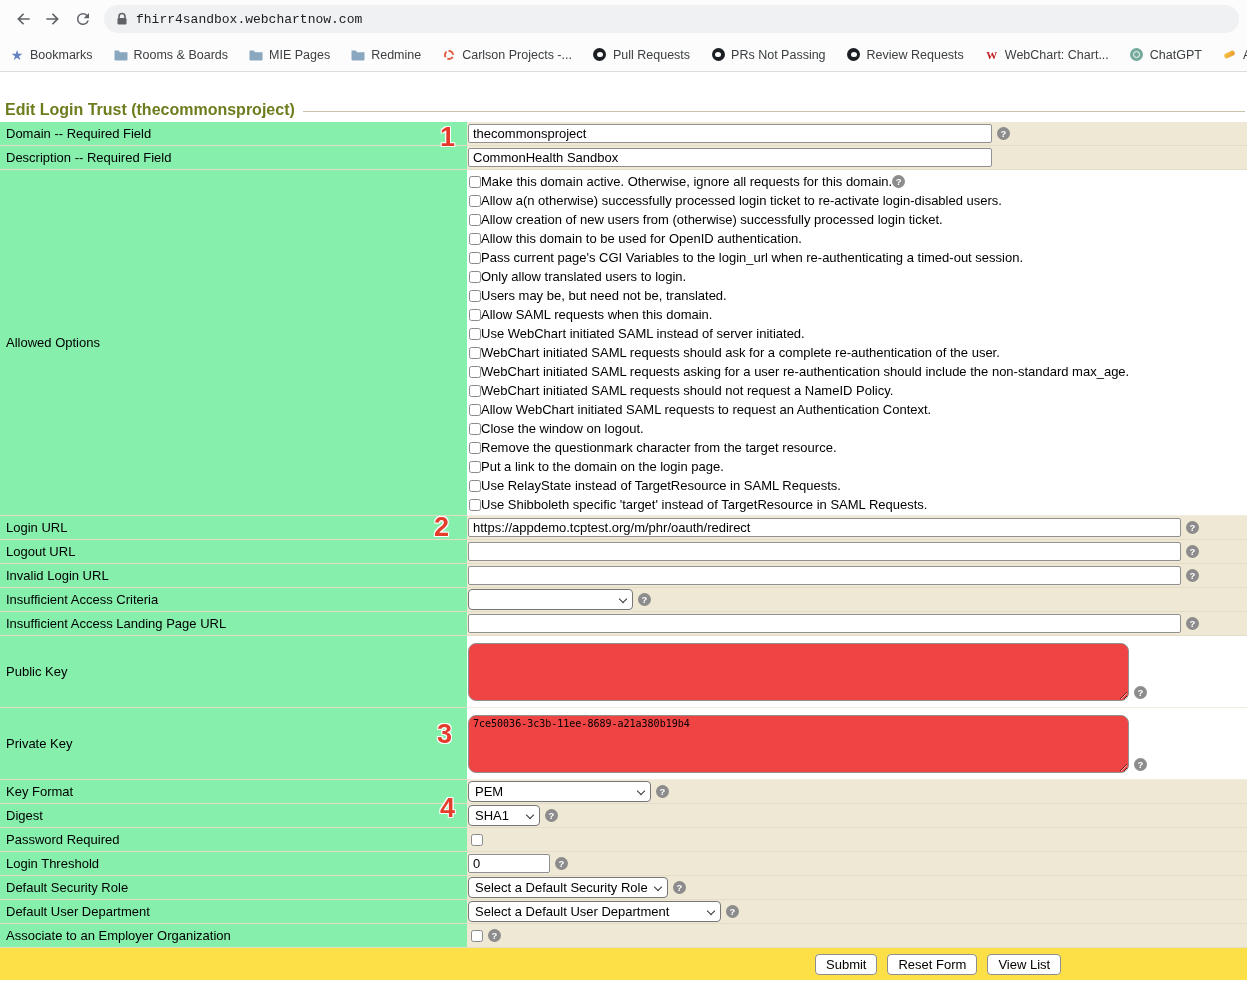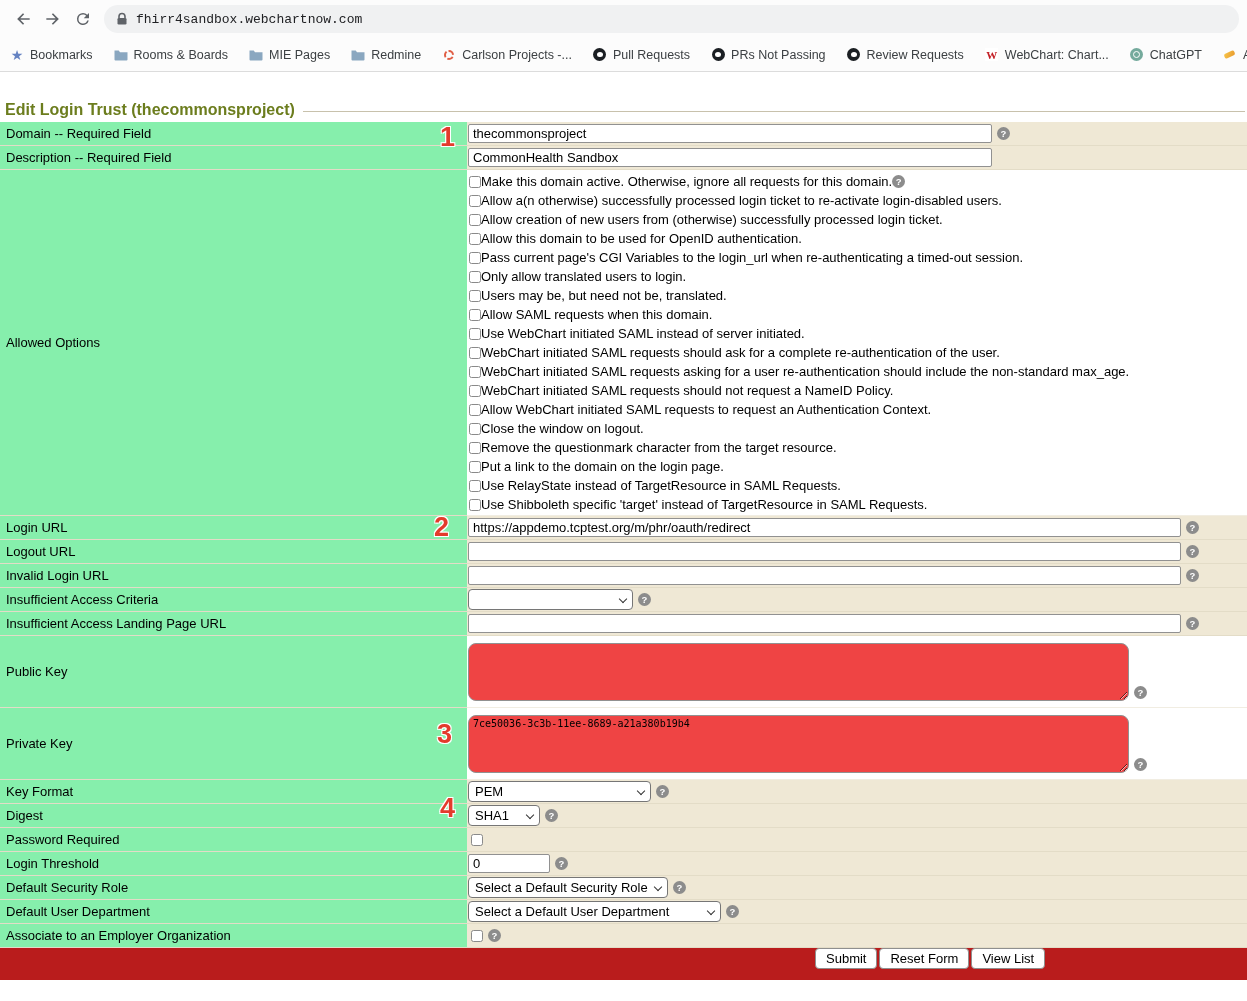--- a/index.html
+++ b/index.html
@@ -100,21 +100,21 @@
 
   .help {
     width:13px; height:13px; border-radius:50%; background:#8c8c8c; color:#fff;
     font-size:9.5px; font-weight:bold; display:inline-flex; align-items:center;
     justify-content:center; flex:none; line-height:13px;
   }
   .help::before { content:"?"; }
   .help.bottom { margin-bottom:2px; }
 
   .button-bar {
-    height:32px; background:#b91c1c; display:flex; align-items:flex-start; gap:2px;
+    height:32px; background:#fde047; display:flex; align-items:center; gap:10px;
     padding-left:815px;
   }
   .btn {
     background:#fff; border:1px solid #8f8f8f; border-radius:4px;
     font-family:"Liberation Sans", sans-serif; font-size:13px; color:#000;
     height:21px; padding:0 10px; cursor:pointer;
   }
 
   .annot {
     position:absolute; color:#e33b2c; font-size:27px; font-weight:bold; line-height:1;

